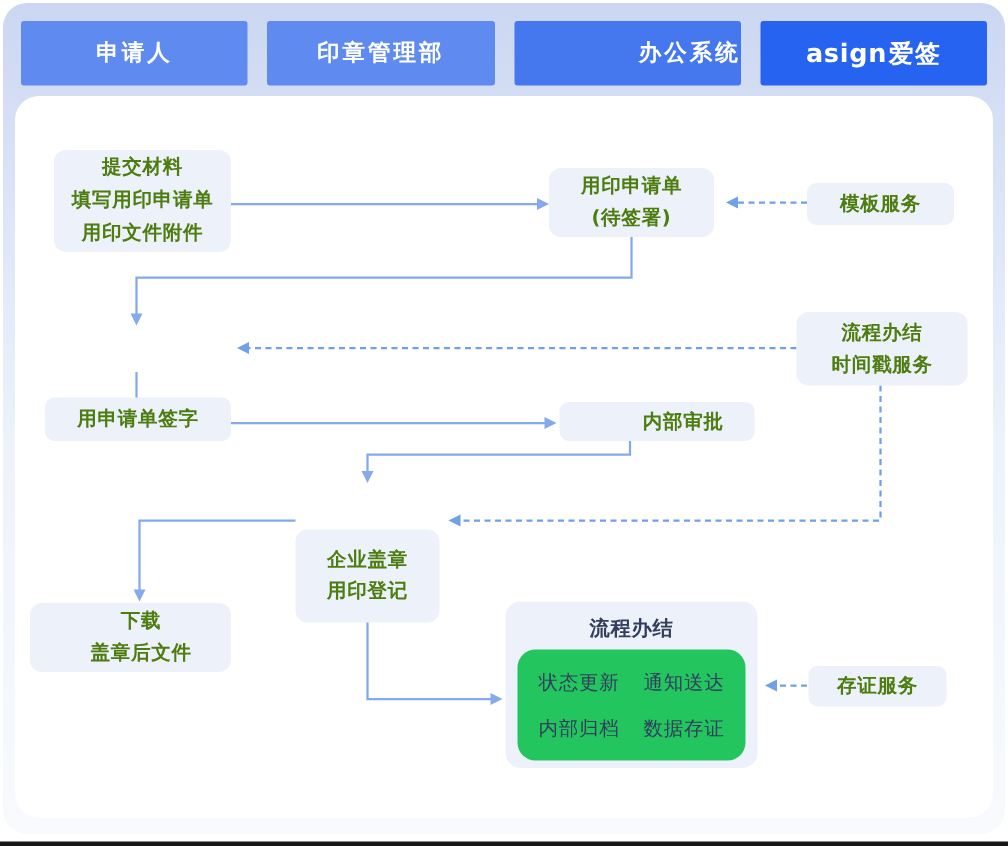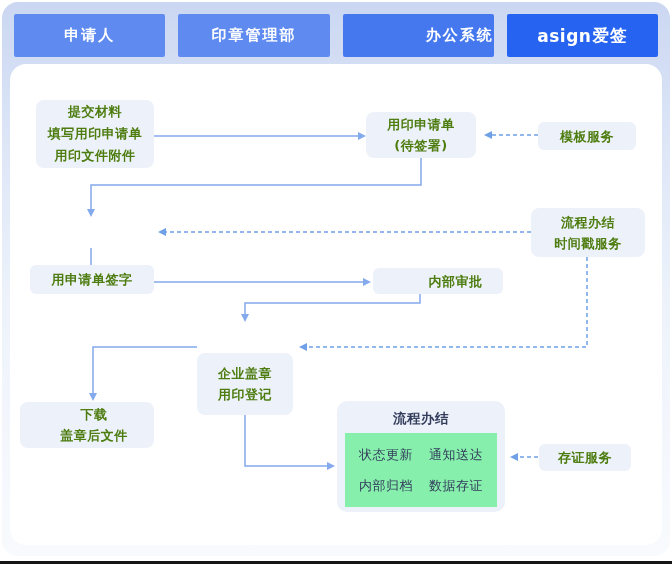--- a/index.html
+++ b/index.html
@@ -43,21 +43,21 @@
   .b-companyseal{left:197px;top:323px;width:96px;height:62px;margin-top:30px;}
   .b-download{left:20px;top:402px;width:120px;height:46px;padding-left:14px;}
   .b-evidence{left:539px;top:444px;width:92px;height:27px;border-radius:6px;justify-content:center;}
 
   
   .b-processend{left:337px;top:401px;width:168px;height:111px;background:#edf1fa;
                 border-radius:10px;position:absolute;color:#333e5c;}
   .pe-title{position:absolute;left:0;top:9px;width:100%;text-align:center;
             font-size:13.5px;font-weight:700;letter-spacing:0.5px;}
   .pe-inner{position:absolute;left:8px;top:32px;width:152px;height:74px;
-            background:#86efac;border-radius:0;
+            background:#22c55e;border-radius:12px;
             display:grid;grid-template-columns:1fr 1fr;align-items:center;
             justify-items:center;padding:6px 6px;box-sizing:border-box;}
   .pe-item{font-size:13px;font-weight:500;letter-spacing:0.5px;}
 
   
   .bottom-edge{position:absolute;left:0;bottom:0;width:672px;height:3px;background:#161616;}
 </style>
 </head>
 <body>
 

